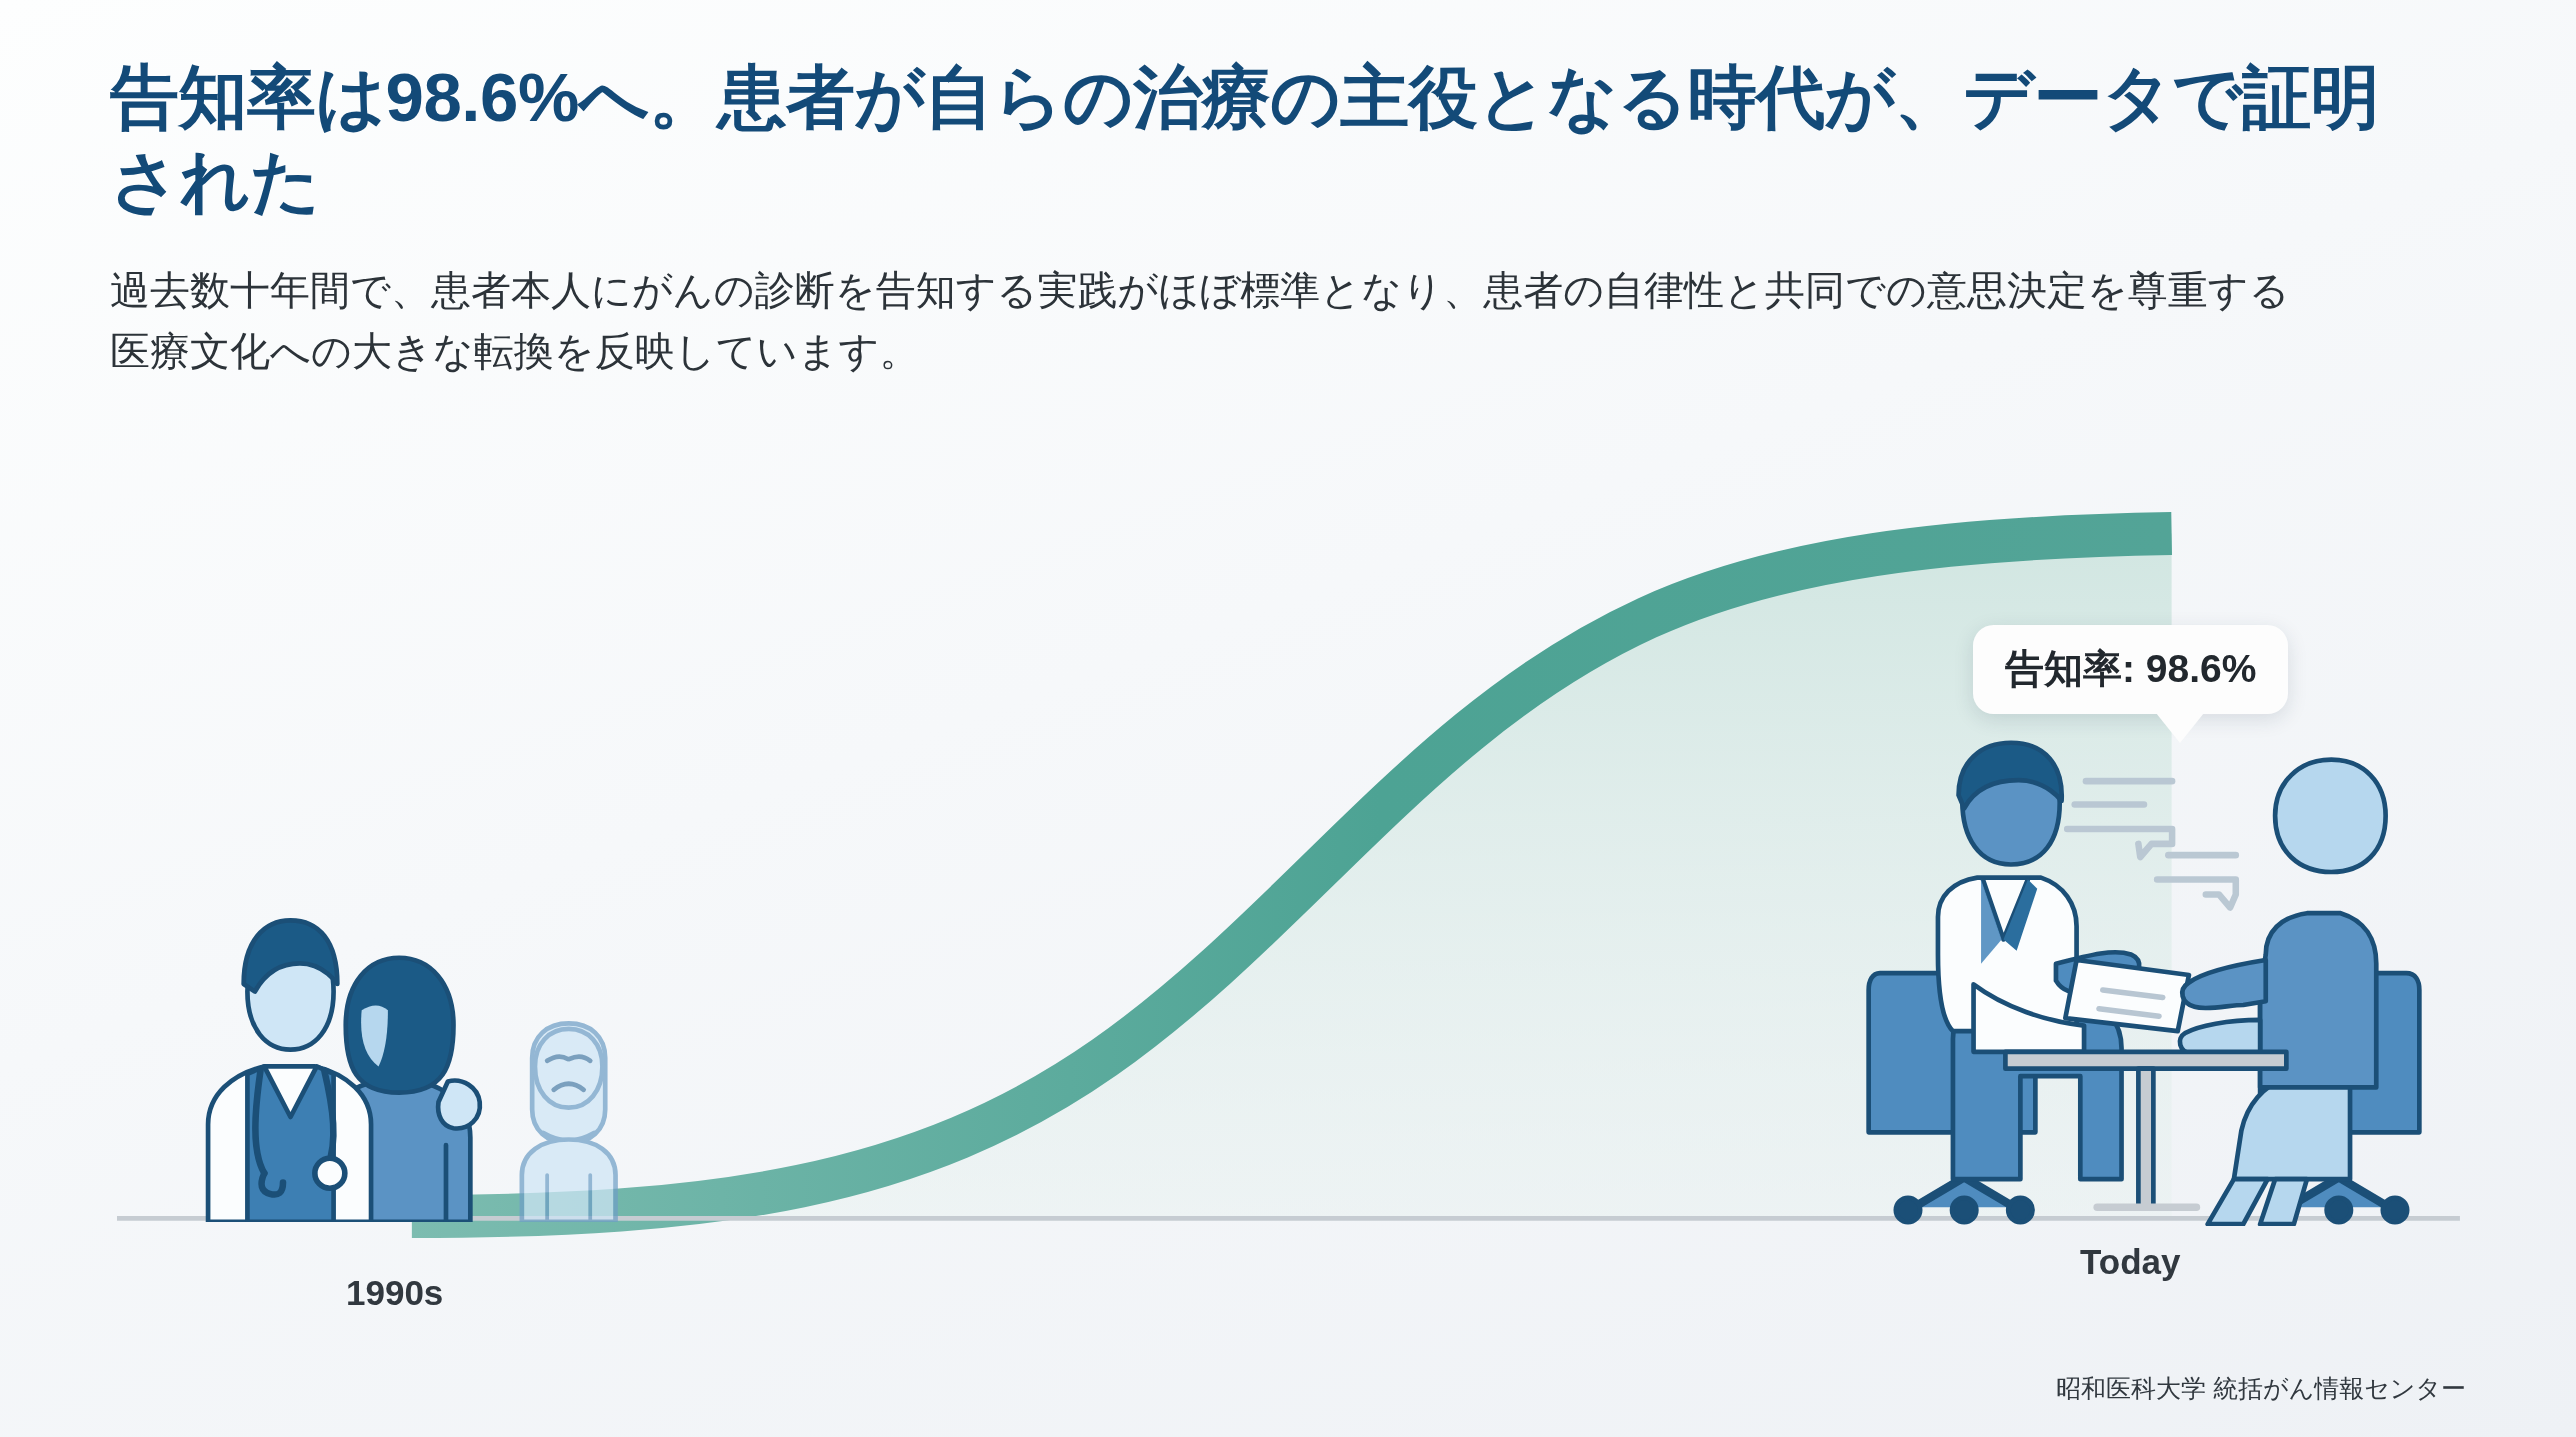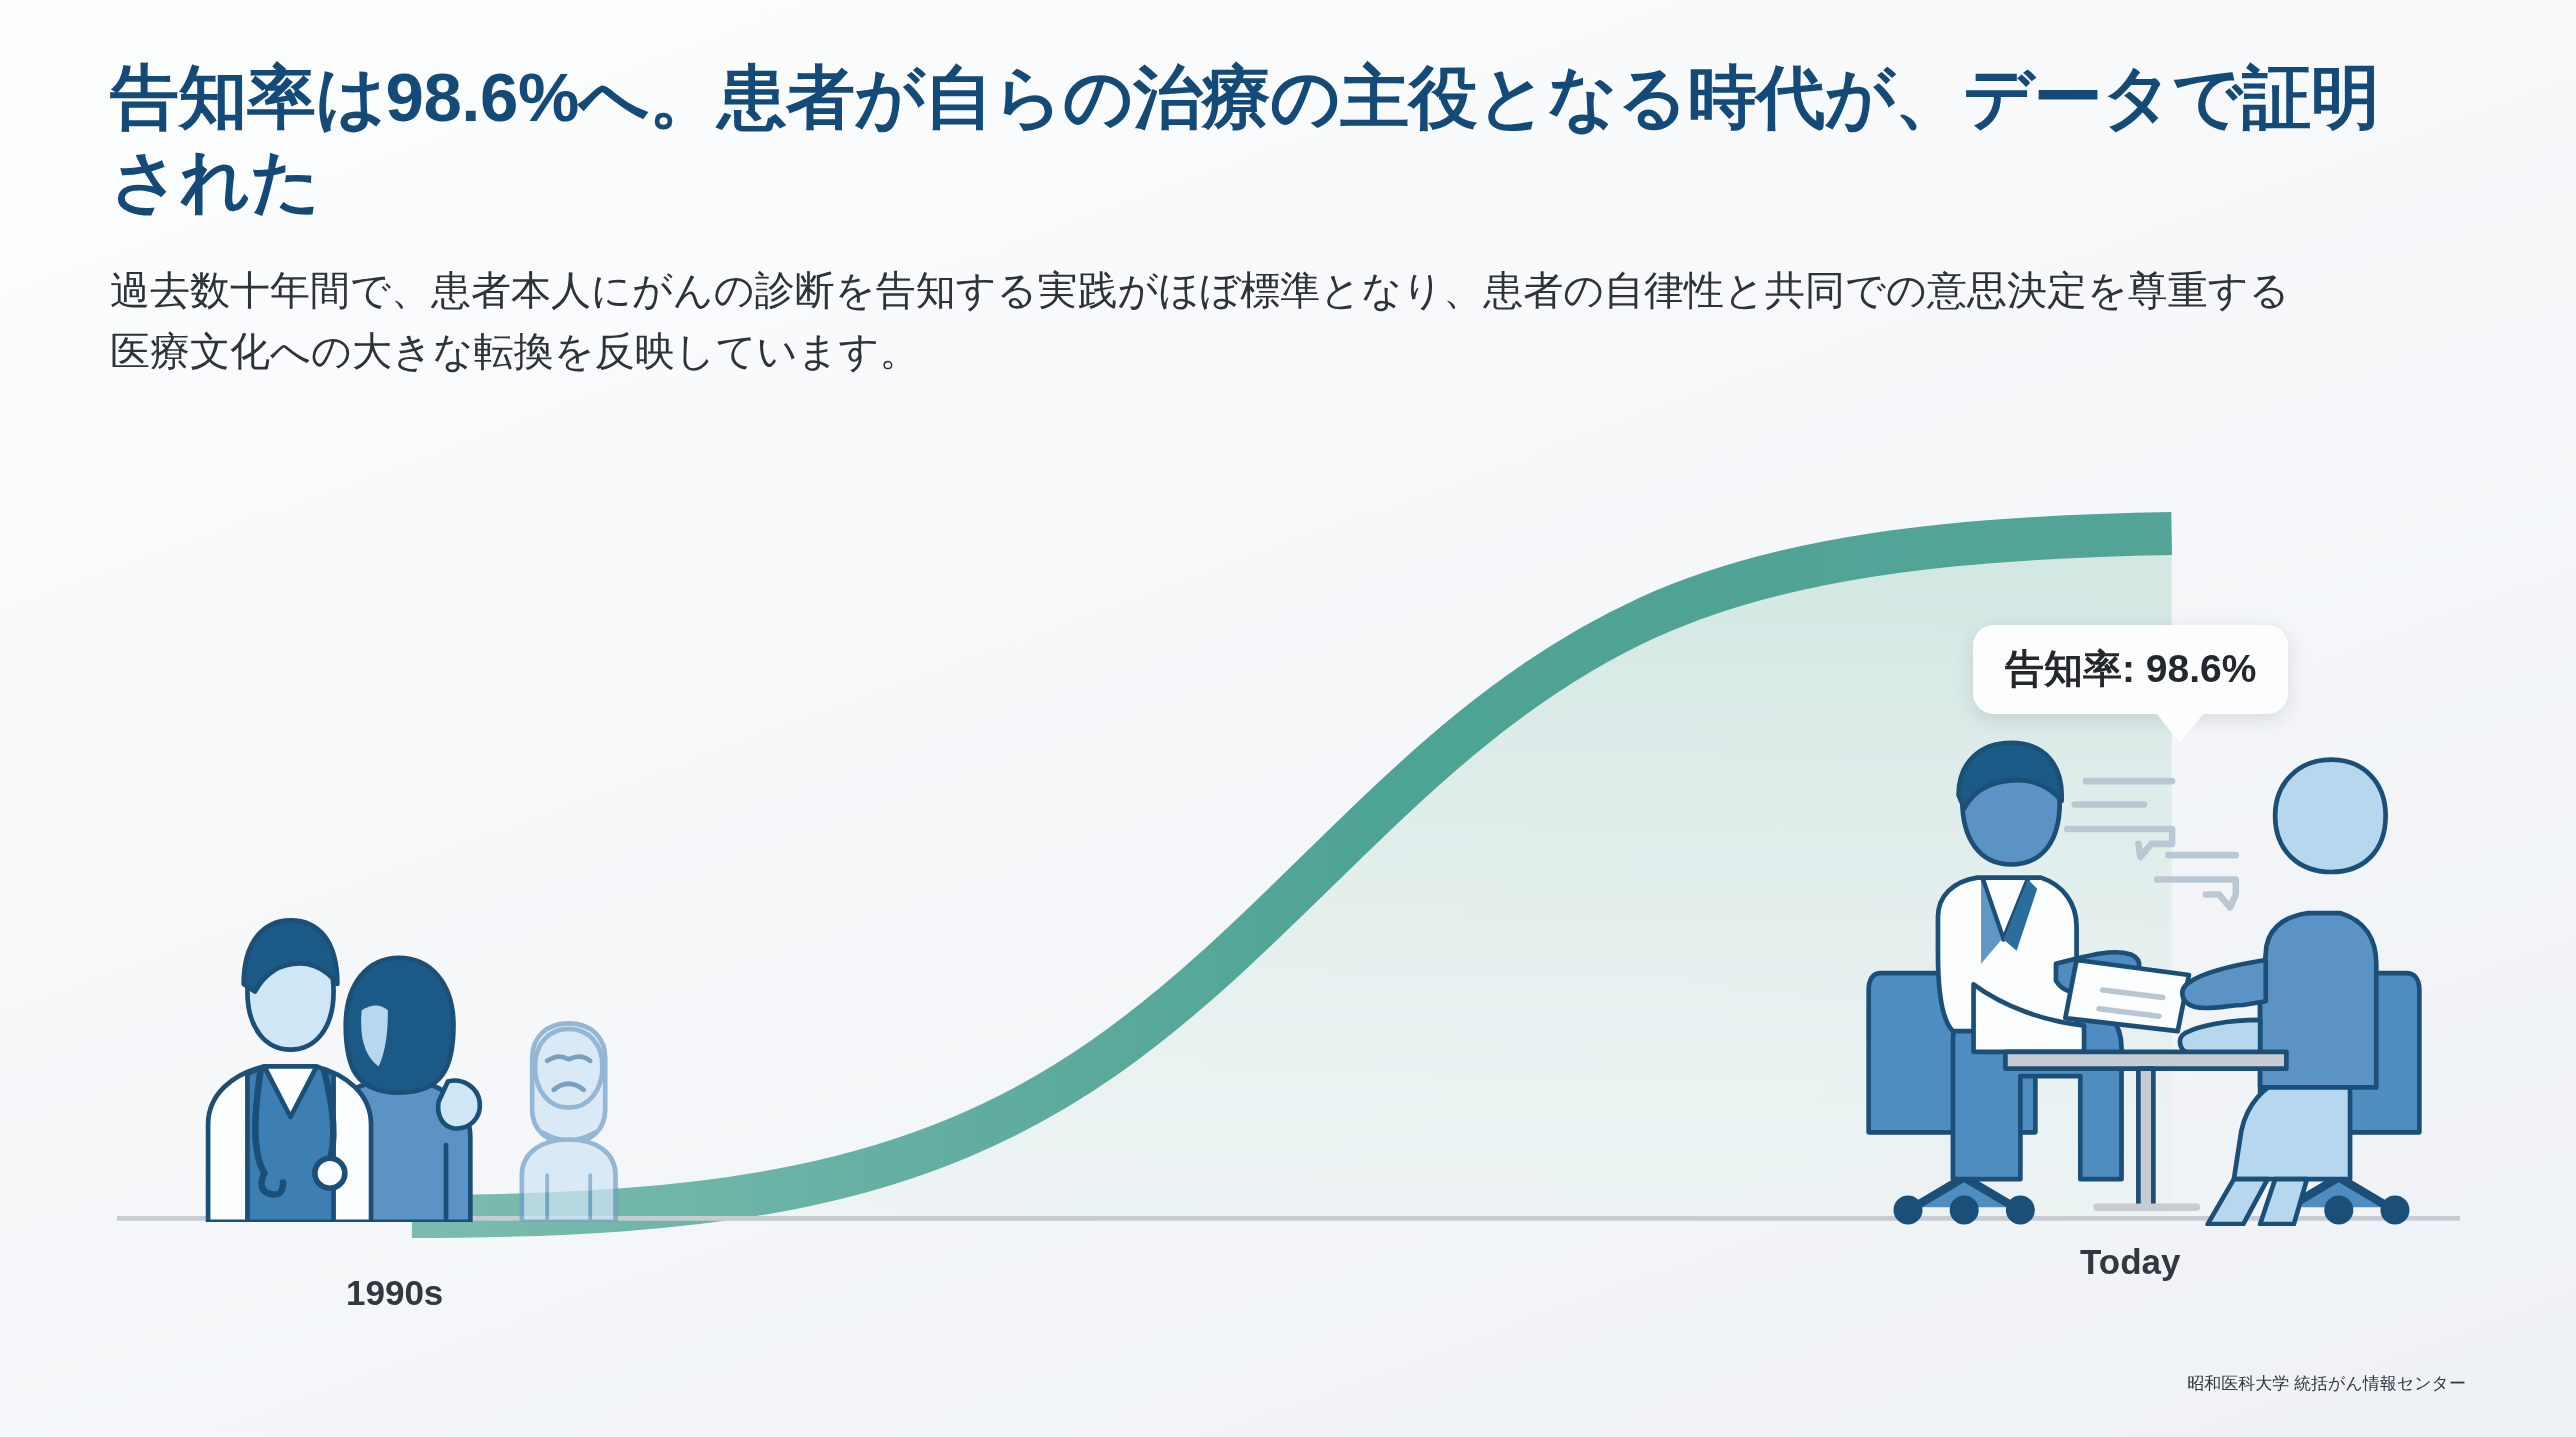--- a/index.html
+++ b/index.html
@@ -64,21 +64,21 @@
     white-space: nowrap;
   }
   .axis-label.left  { left: 346px;  top: 1273px; }
   .axis-label.right { left: 2080px; top: 1242px; }
 
   
   .footer {
     position: absolute;
     right: 110px;
     top: 1372px;
-    font-size: 17px;
+    font-size: 25px;
     color: #31383f;
     white-space: nowrap;
   }
 
   
   .callout {
     position: absolute;
     background: #fdfdfd;
     border-radius: 20.6px;
     padding: 23px 32px;

